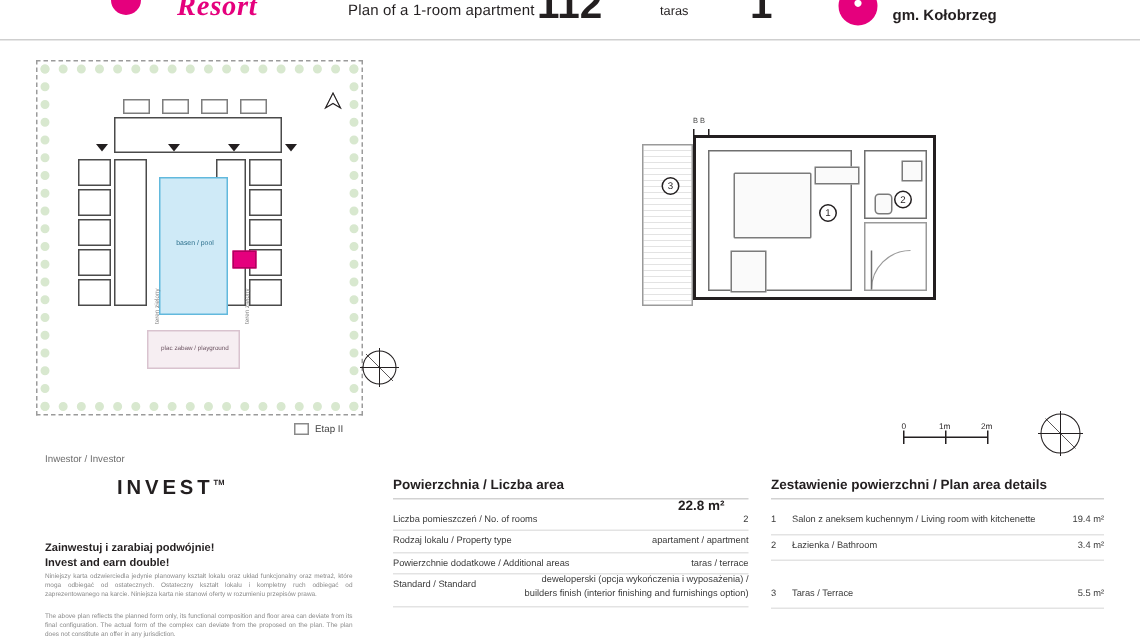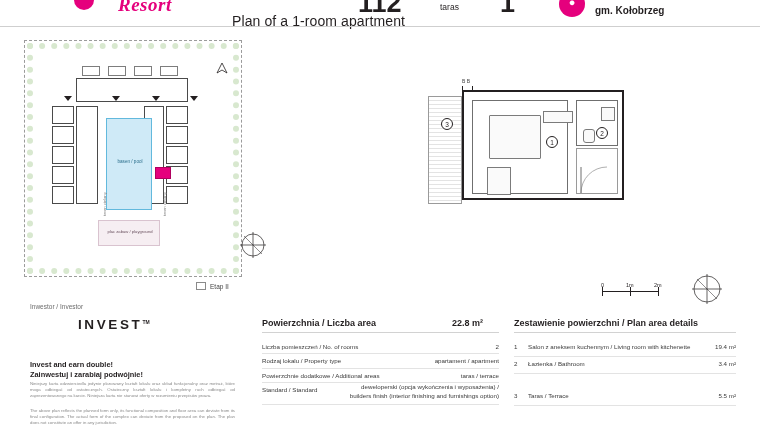--- a/index.html
+++ b/index.html
@@ -20,22 +20,22 @@
     font-family: "Liberation Serif", serif;
     font-style: italic; font-weight: bold;
     font-size: 19px; color: #e5007d; letter-spacing: .5px;
   }
   .logo-mark {
     position: absolute; left: 74px; top: -10px;
     width: 20px; height: 20px; border-radius: 50%;
     background: #e5007d;
   }
   .hdr-plan-label {
-    position: absolute; left: 232px; top: 13px;
-    font-size: 14px; color: #231f20; letter-spacing: .1px;
+    position: absolute; left: 232px; top: 2px;
+    font-size: 10px; color: #231f20; letter-spacing: .1px;
   }
   .hdr-num {
     position: absolute; left: 358px; top: -12px;
     font-size: 27px; font-weight: bold; color: #231f20;
   }
   .hdr-floor-label {
     position: absolute; left: 440px; top: 2px;
     font-size: 8.5px; color: #231f20;
   }
   .hdr-floor-val {
@@ -203,21 +203,21 @@
   .sb-tick { position: absolute; top: 5px; width: 1px; height: 9px; background: #231f20; }
   .sb-lbl { position: absolute; top: 0; font-size: 5.5px; color: #231f20; }
   .compass-right { position: absolute; left: 690px; top: 272px; width: 34px; height: 34px; }
 
   
   .sec-area-title {
     position: absolute; left: 262px; top: 318px;
     font-size: 9px; font-weight: bold; color: #231f20;
   }
   .sec-area-value {
-    position: absolute; left: 452px; top: 318px;
+    position: absolute; left: 452px; top: 332px;
     font-size: 9px; font-weight: bold; color: #231f20;
   }
   .rule-a { position: absolute; left: 262px; top: 332px; width: 237px; height: 1px; background: #d2d2d2; }
 
   .proptable { position: absolute; left: 262px; top: 340px; width: 237px; }
   .prop-row {
     position: relative; width: 237px; min-height: 14px; padding: 2px 0;
     border-bottom: 1px solid #e3e3e3;
   }
   .prop-label { font-size: 6.2px; color: #3a3a3a; line-height: 1.5; }
@@ -329,22 +329,22 @@
     </svg>
   </div>
 
   <div class="inwestor-label">Inwestor / Investor</div>
   <div class="zdrojowa-logo">
     <span class="l2">
       <span>INVEST</span><span class="zdrojowa-tm">TM</span>
     </span>
   </div>
   <div class="slogan">
+    <div>Zainwestuj i zarabiaj podwójnie!</div>
     <div>Invest and earn double!</div>
-    <div>Zainwestuj i zarabiaj podwójnie!</div>
   </div>
   <div class="disclaimer-pl">Niniejszy karta odzwierciedla jedynie planowany kształt lokalu oraz układ funkcjonalny oraz metraż, które moga odbiegać od ostatecznych. Ostateczny kształt lokalu i kompletny ruch odbiegać od zaprezentowanego na karcie. Niniejsza karta nie stanowi oferty w rozumieniu przepisów prawa.</div>
   <div class="disclaimer-en">The above plan reflects the planned form only, its functional composition and floor area can deviate from its final configuration. The actual form of the complex can deviate from the proposed on the plan. The plan does not constitute an offer in any jurisdiction.</div>
 
   <div class="aptplan">
     <div class="dim-h" style="left:62px; top:0px;">B  B</div>
     <div class="tick" style="left:62px; top:8px; width:1px; height:6px;"></div>
     <div class="tick" style="left:72px; top:8px; width:1px; height:6px;"></div>
 
     <div class="apt-terrace"></div>

